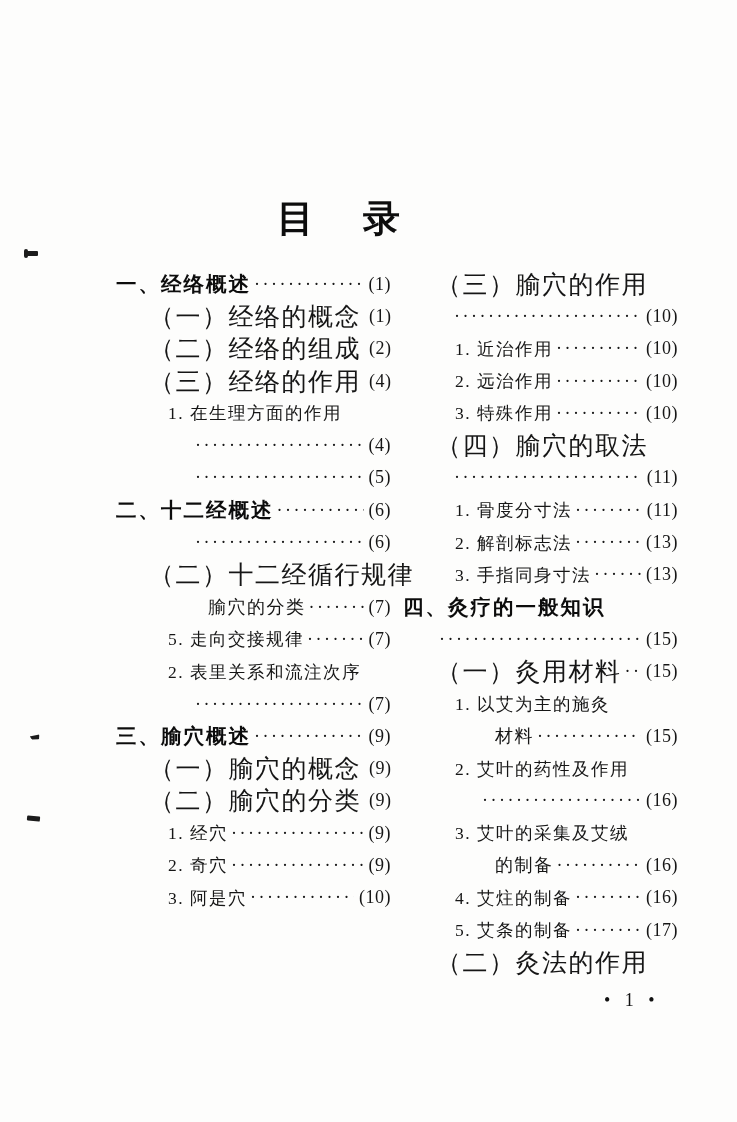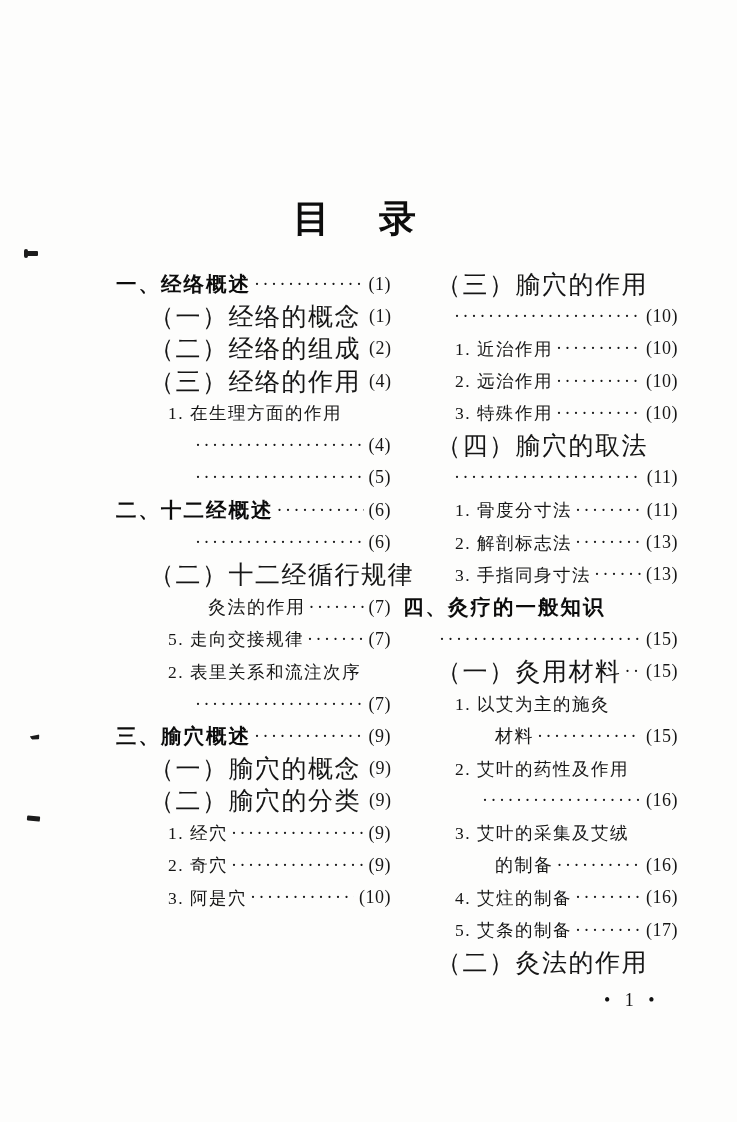--- a/index.html
+++ b/index.html
@@ -6,21 +6,21 @@
   .page{
     position:relative;
     width:737px;height:1122px;
     background:#fdfdfc;
     overflow:hidden;
     font-family:"Liberation Serif","DejaVu Serif",serif;
     color:#161616;
   }
   .title{
     position:absolute;
-    top:194px;left:16px;width:683px;
+    top:194px;left:0;width:683px;
     text-align:center;
     font-size:37px;
     font-weight:700;
     letter-spacing:6px;
     color:#0d0d0d;
   }
   .cols{
     position:absolute;
     top:268px;left:116px;
     width:562px;
@@ -120,21 +120,21 @@
           <span class="pg">(6)</span>
         </div>
         <div class="toc-line leader-lg">
           <span class="dots">································································································</span>
           <span class="pg">(6)</span>
         </div>
         <div class="toc-line section">
           <span class="t">（二）十二经循行规律</span>
         </div>
         <div class="toc-line cont">
-          <span class="t">灸法的作用</span>
+          <span class="t">腧穴的分类</span>
           <span class="dots">································································································</span>
           <span class="pg">(7)</span>
         </div>
         <div class="toc-line item">
           <span class="t">5. 走向交接规律</span>
           <span class="dots">································································································</span>
           <span class="pg">(7)</span>
         </div>
         <div class="toc-line item">
           <span class="t">2. 表里关系和流注次序</span>

